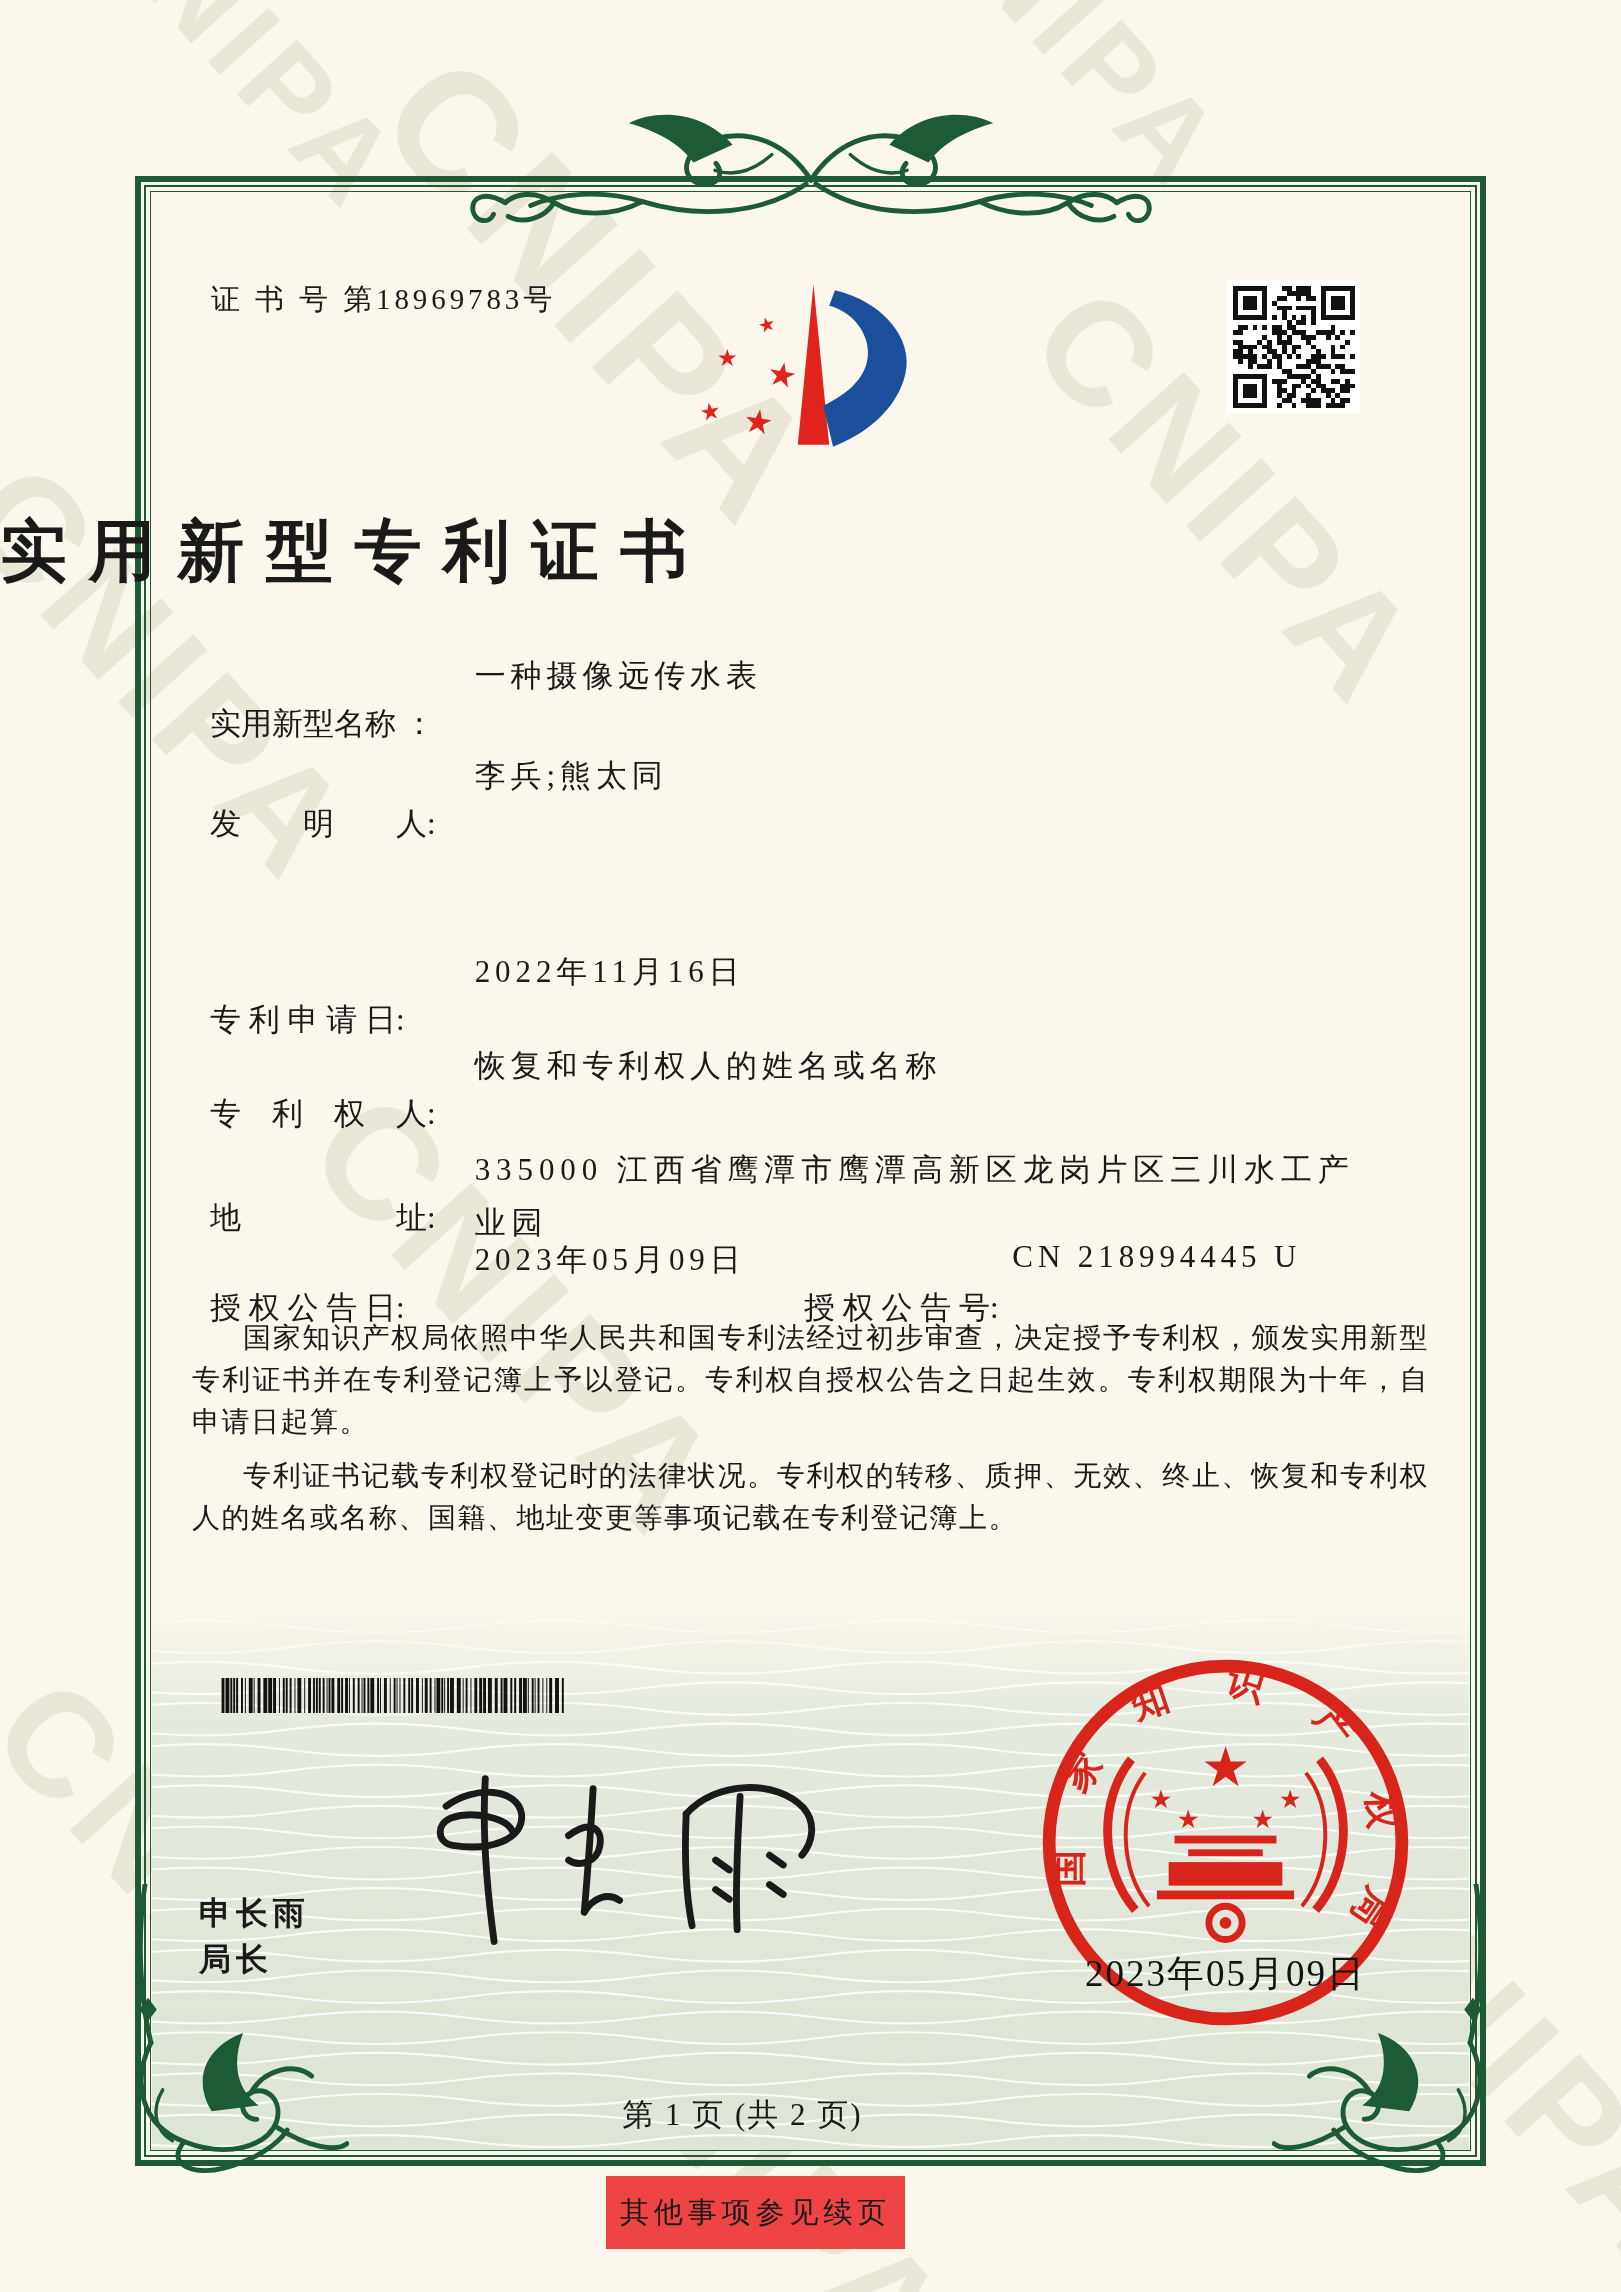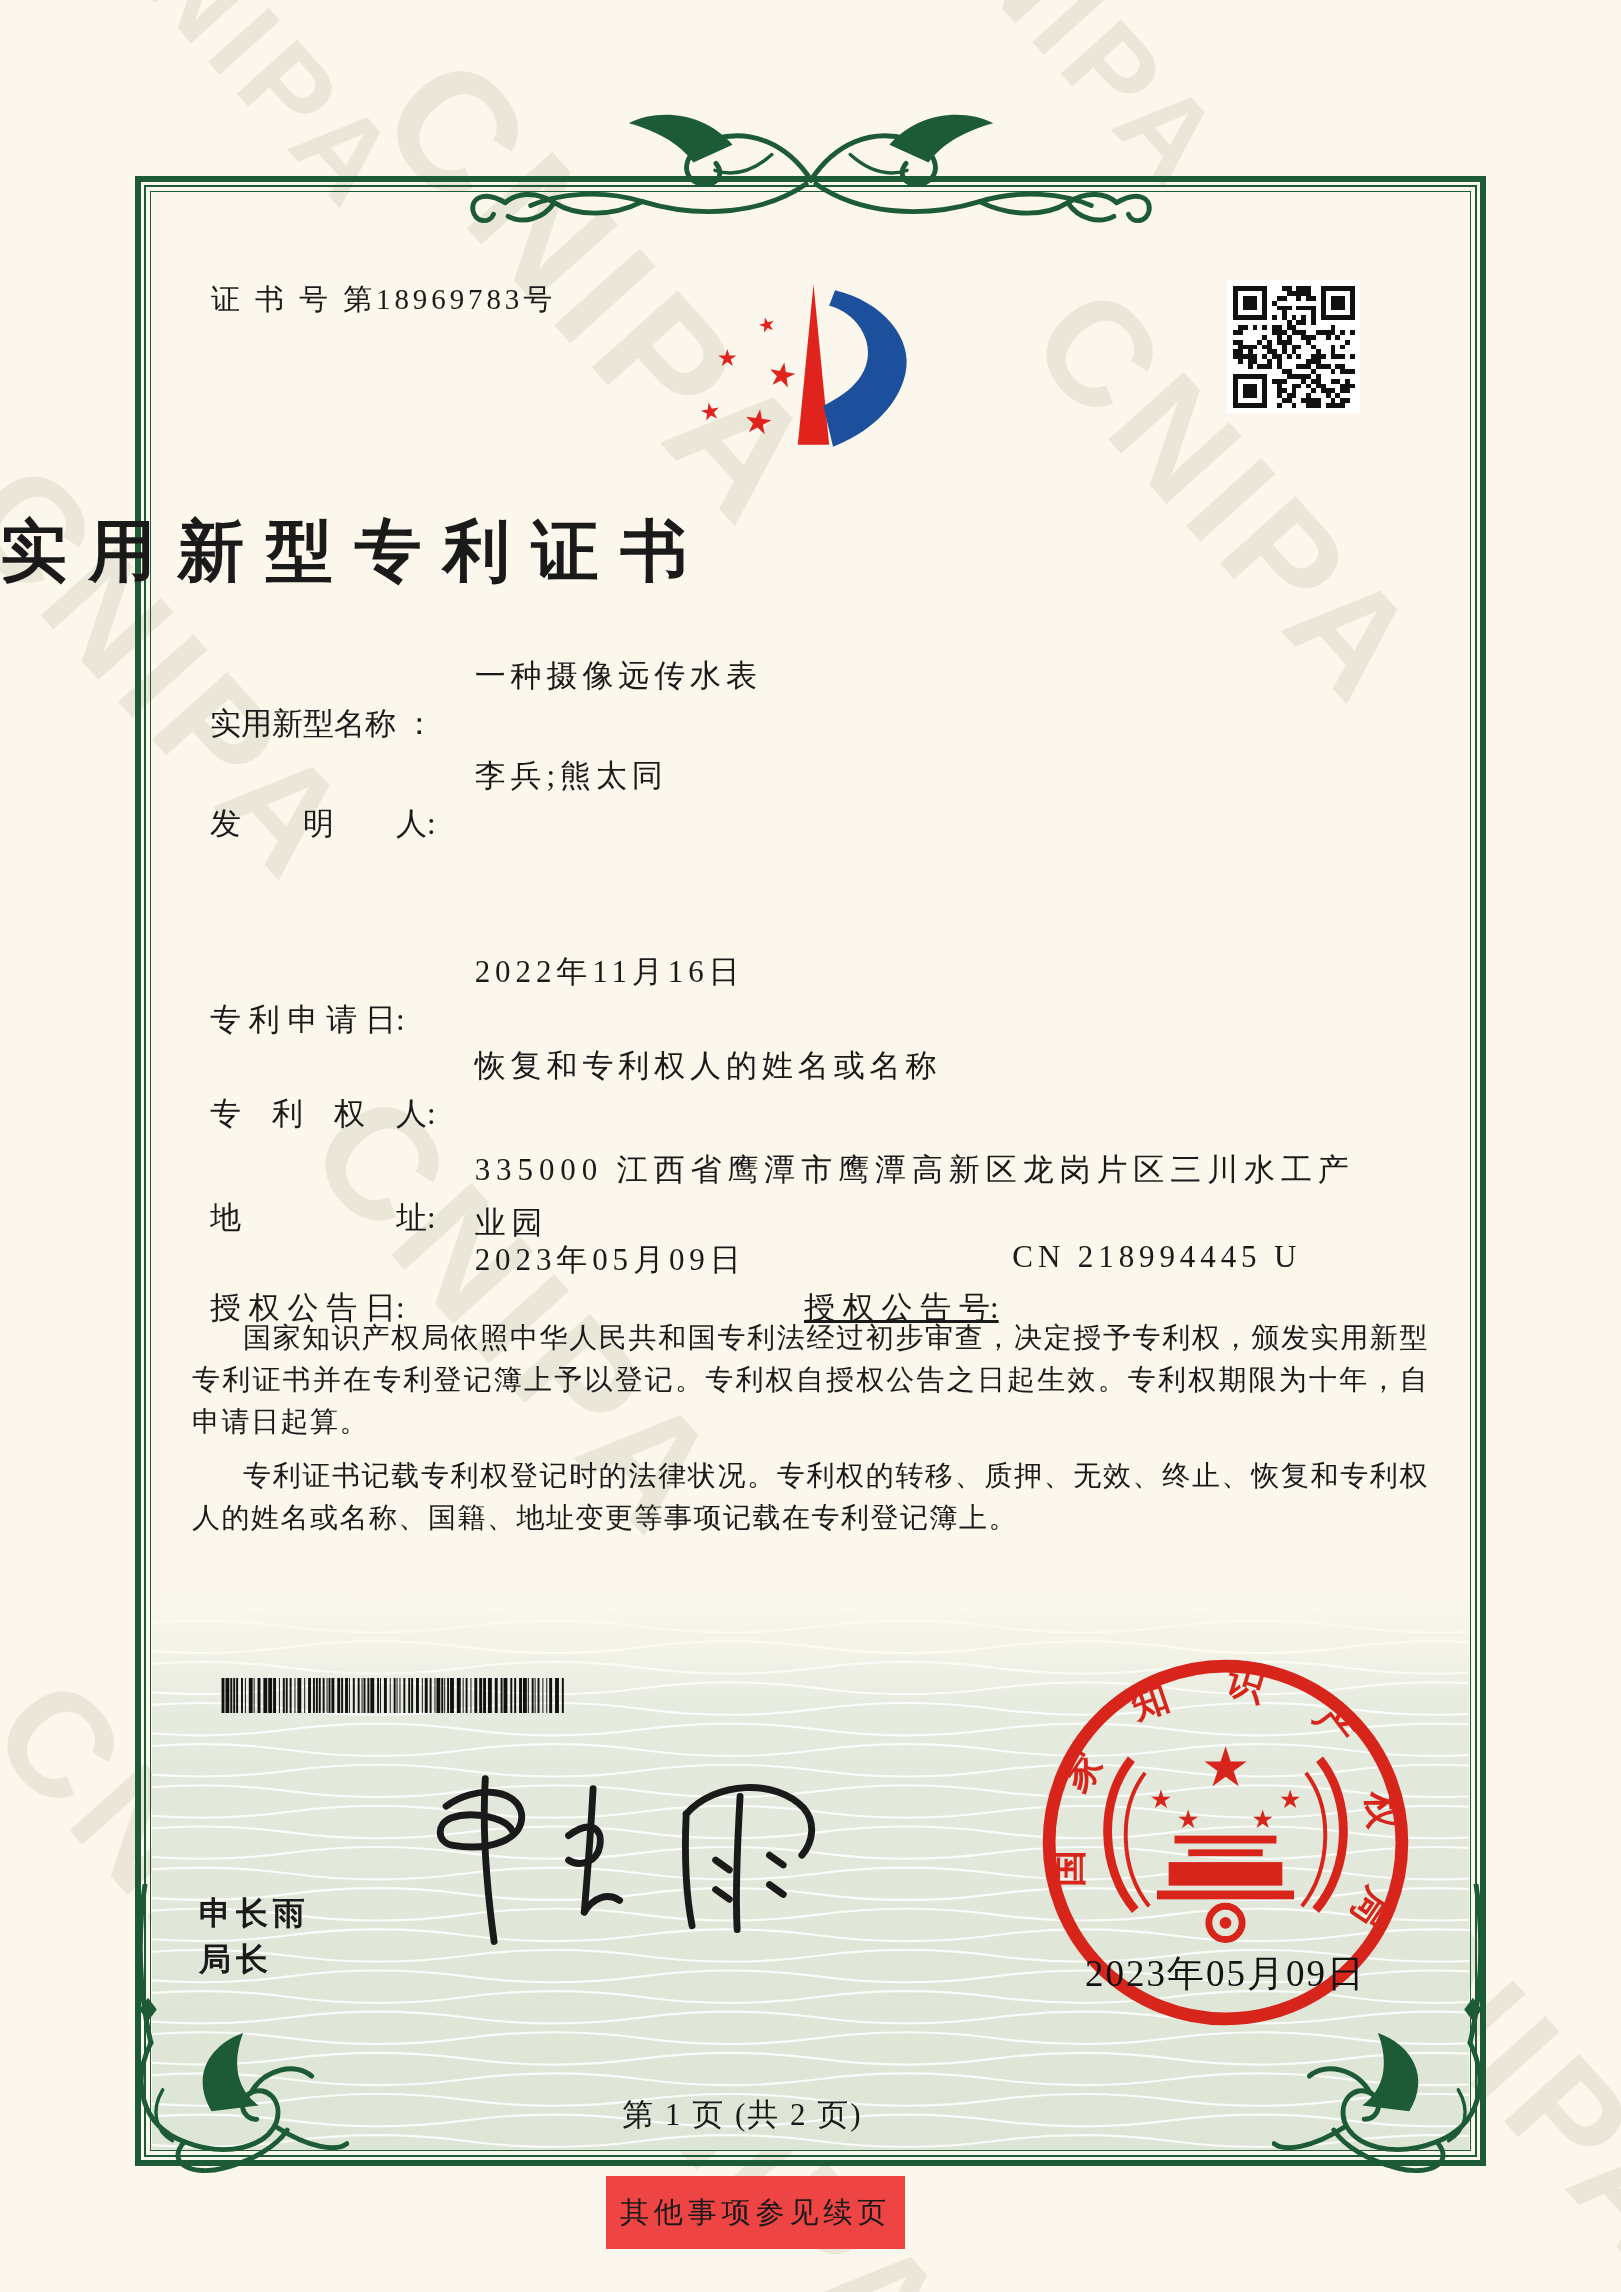--- a/index.html
+++ b/index.html
@@ -26,21 +26,21 @@
   .orn-br{position:absolute;left:1272px;top:1884px;width:255px;height:294px;z-index:3;transform:scaleX(-1);}
   
   .certno{position:absolute;left:211px;top:280px;font-size:29px;letter-spacing:3.9px;z-index:4;}
   .logo{position:absolute;left:698px;top:280px;width:230px;height:172px;z-index:4;}
   .qrbox{position:absolute;left:1227px;top:280px;width:133px;height:133px;background:#fff;z-index:4;}
   .qrbox svg{position:absolute;left:5.9px;top:5.9px;}
   .title{position:absolute;left:0;top:506px;width:1621px;text-align:left;font-size:67px;
          font-weight:bold;letter-spacing:21.6px;z-index:4;}
   .frow{position:absolute;left:210px;display:flex;align-items:flex-start;font-size:31px;z-index:4;}
   .flabel{display:inline-block;width:251px;white-space:pre;margin-right:13.7px;flex:none;margin-top:48px;}
-  .flabel.auto{width:auto;text-decoration:underline;}
+  .flabel.auto{width:auto;}
   .fvalue{letter-spacing:4.9px;white-space:pre-wrap;}
   .fvalue.addr{max-width:902px;letter-spacing:5.9px;line-height:53px;}
   .para{position:absolute;left:192px;width:1237px;font-size:28px;line-height:42px;
         letter-spacing:1.5px;text-indent:51px;z-index:4;text-align:justify;}
   .barcode{position:absolute;left:220px;top:1678px;z-index:4;}
   .director{position:absolute;left:199px;z-index:4;font-family:"Liberation Sans","DejaVu Sans",sans-serif;
             font-weight:700;font-size:32px;letter-spacing:4.9px;}
   .sig{position:absolute;left:392px;top:1767px;width:461px;height:196px;z-index:4;}
   .seal{position:absolute;left:1005px;top:1622px;width:441px;height:441px;z-index:5;}
   .sealdate{position:absolute;left:1054px;top:1949px;width:343px;text-align:center;font-size:37px;

